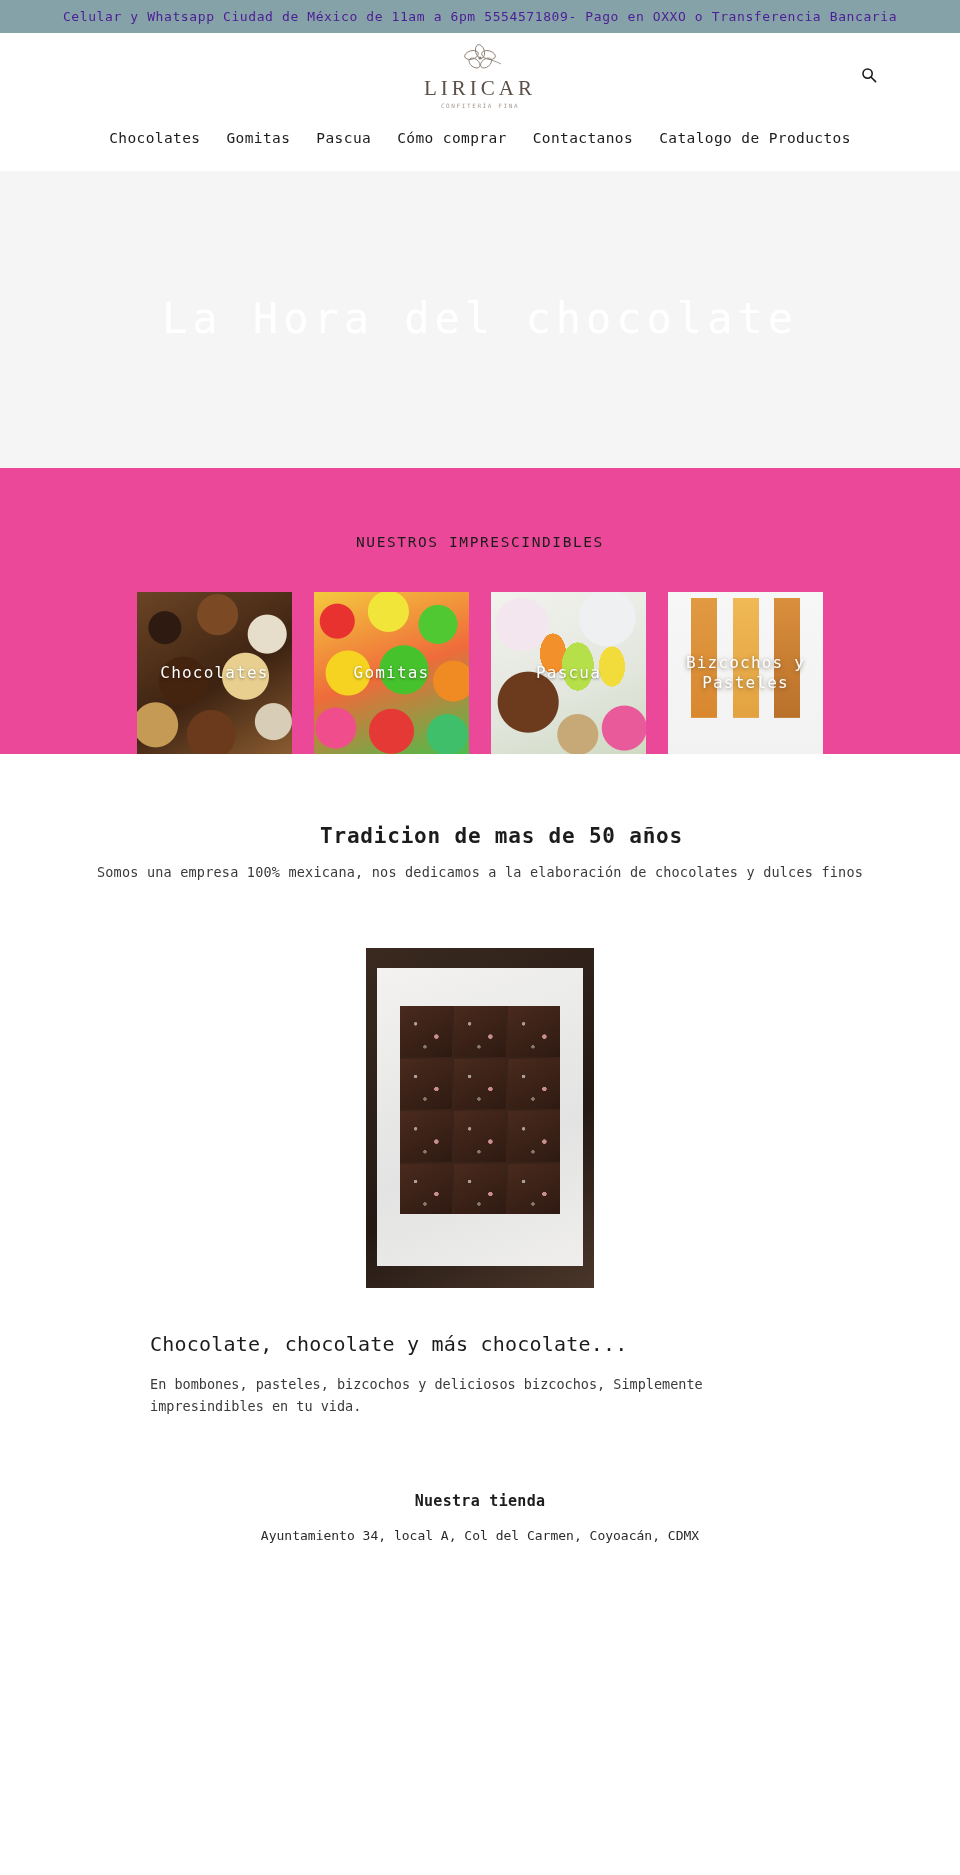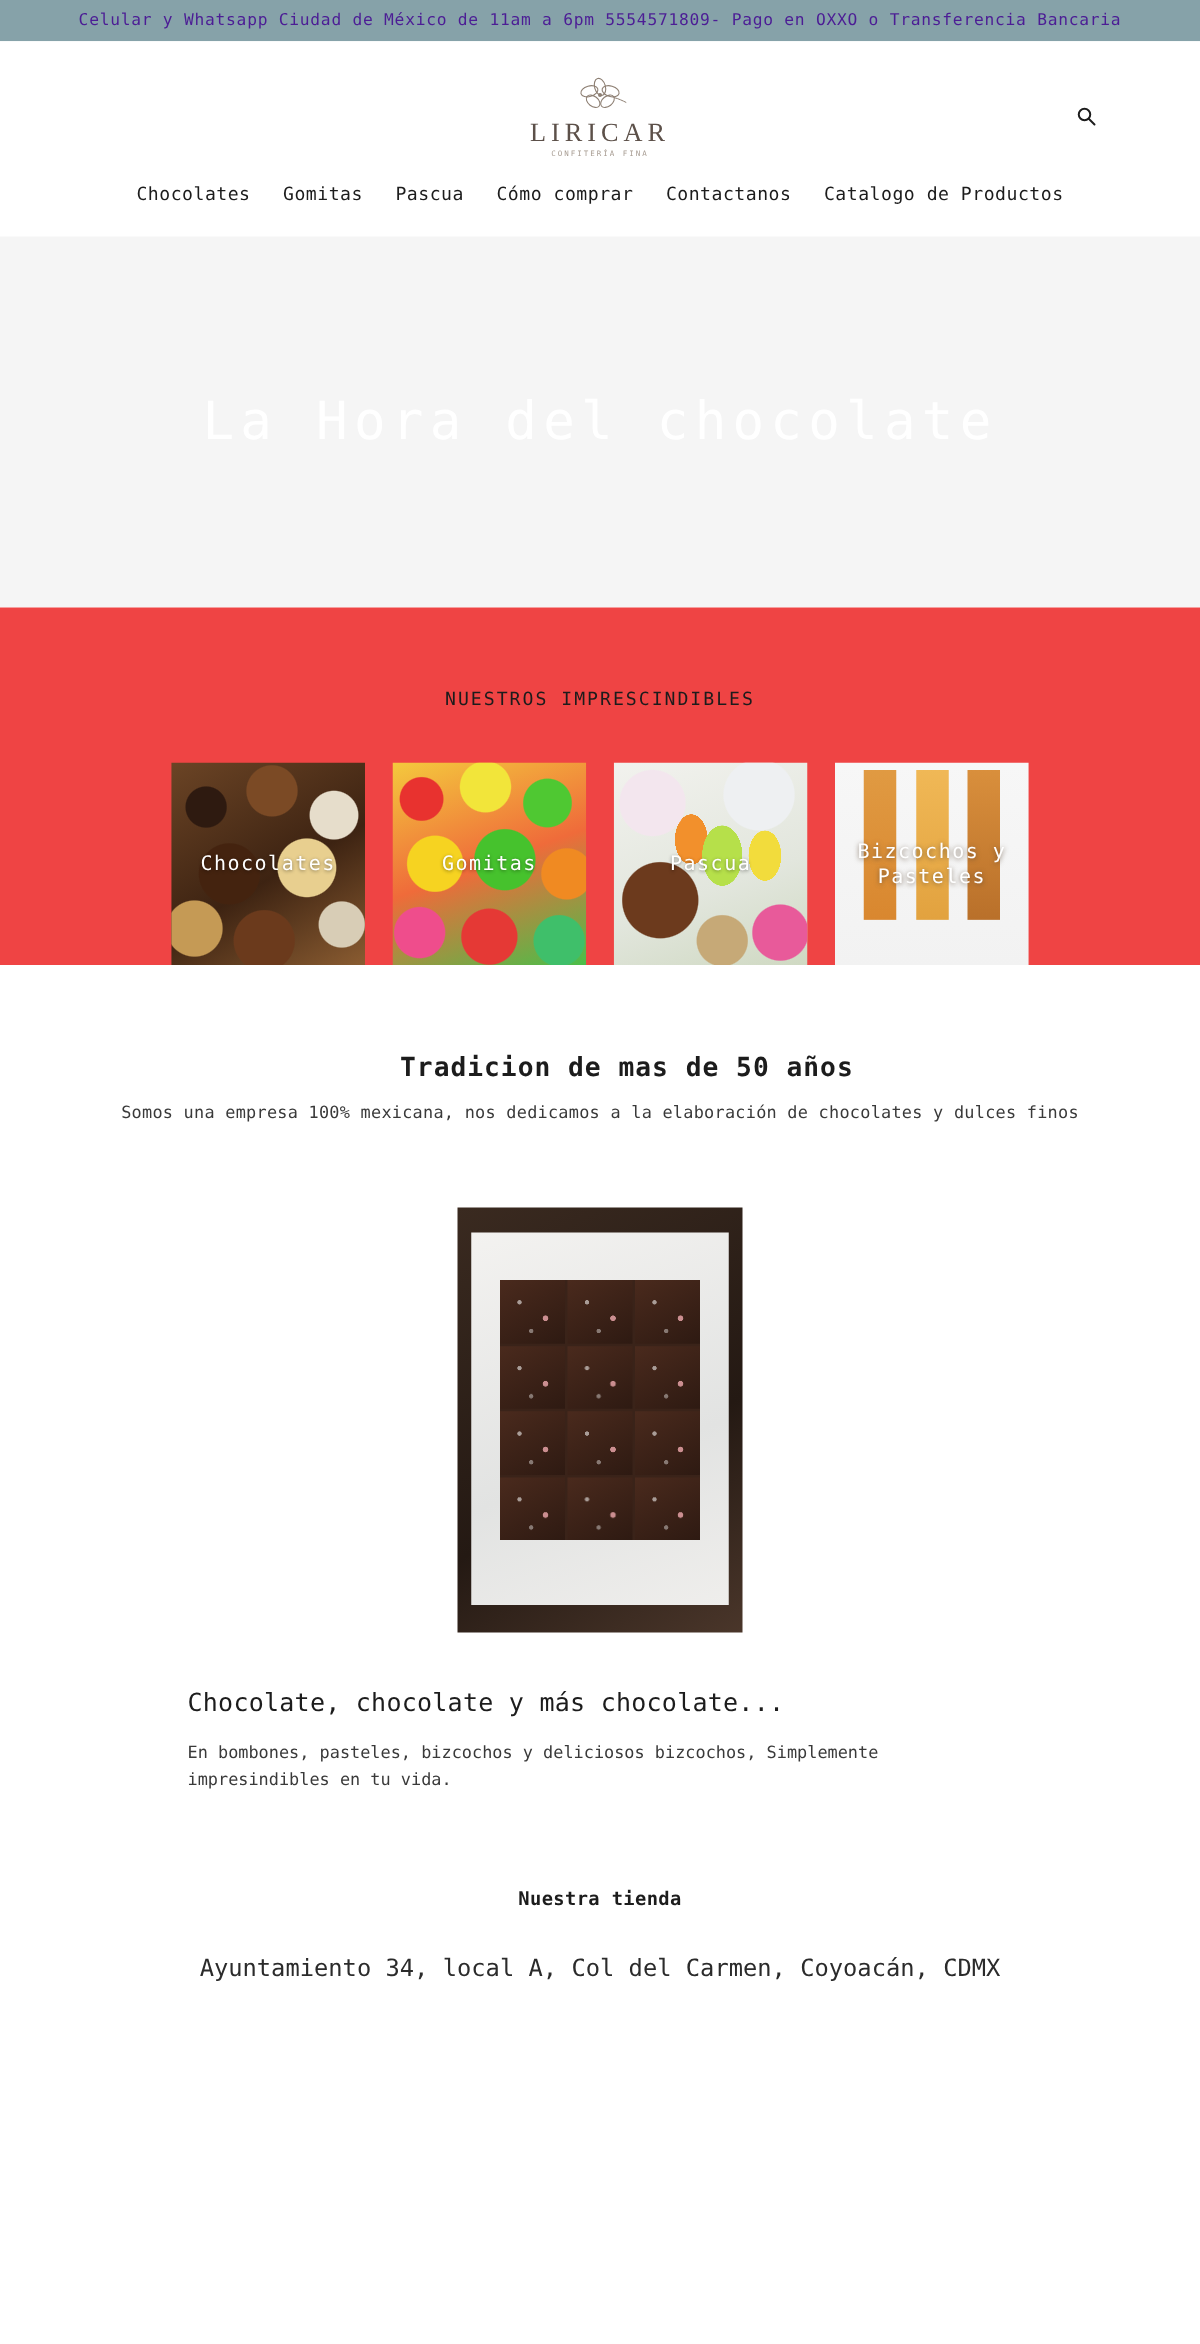--- a/index.html
+++ b/index.html
@@ -23,21 +23,21 @@
   .announce-text {
     color: #4c1d95;
     font-size: 13px;
     letter-spacing: 0.6px;
     white-space: nowrap;
   }
 
   
   .site-header {
     background: #ffffff;
-    padding-top: 24px;
+    padding-top: 6px;
     position: relative;
   }
   .header-inner {
     width: 960px;
     height: 72px;
     position: relative;
   }
   .logo-block {
     position: absolute;
     left: 50%;
@@ -110,21 +110,21 @@
     font-size: 42px;
     font-weight: 300;
     color: #ffffff;
     letter-spacing: 5px;
     text-align: center;
     line-height: 1.2;
     white-space: nowrap;
   }
 
   
-  .featured-section { padding-top: 66px; background: #ef4444; }
+  .featured-section { padding-top: 66px; background: #ec4899; }
   .section-eyebrow {
     text-align: center;
     font-size: 14.5px;
     letter-spacing: 1.6px;
     color: #1c1c1c;
     font-weight: 500;
   }
   .cards-row {
     margin-top: 42px;
     display: flex;
@@ -269,22 +269,22 @@
 
   
   .site-footer { margin-top: 74px; text-align: center; padding-bottom: 30px; }
   .footer-heading {
     font-size: 15px;
     font-weight: 700;
     color: #1c1c1c;
     letter-spacing: 0.3px;
   }
   .footer-address {
-    margin-top: 36px;
-    font-size: 19px;
+    margin-top: 18px;
+    font-size: 13px;
     color: #2b2b2b;
   }
 </style>
 </head>
 <body>
 
 <div class="announce-bar">
   <span class="announce-text">Celular y Whatsapp Ciudad de México de 11am a 6pm 5554571809- Pago en OXXO o Transferencia Bancaria</span>
 </div>
 

